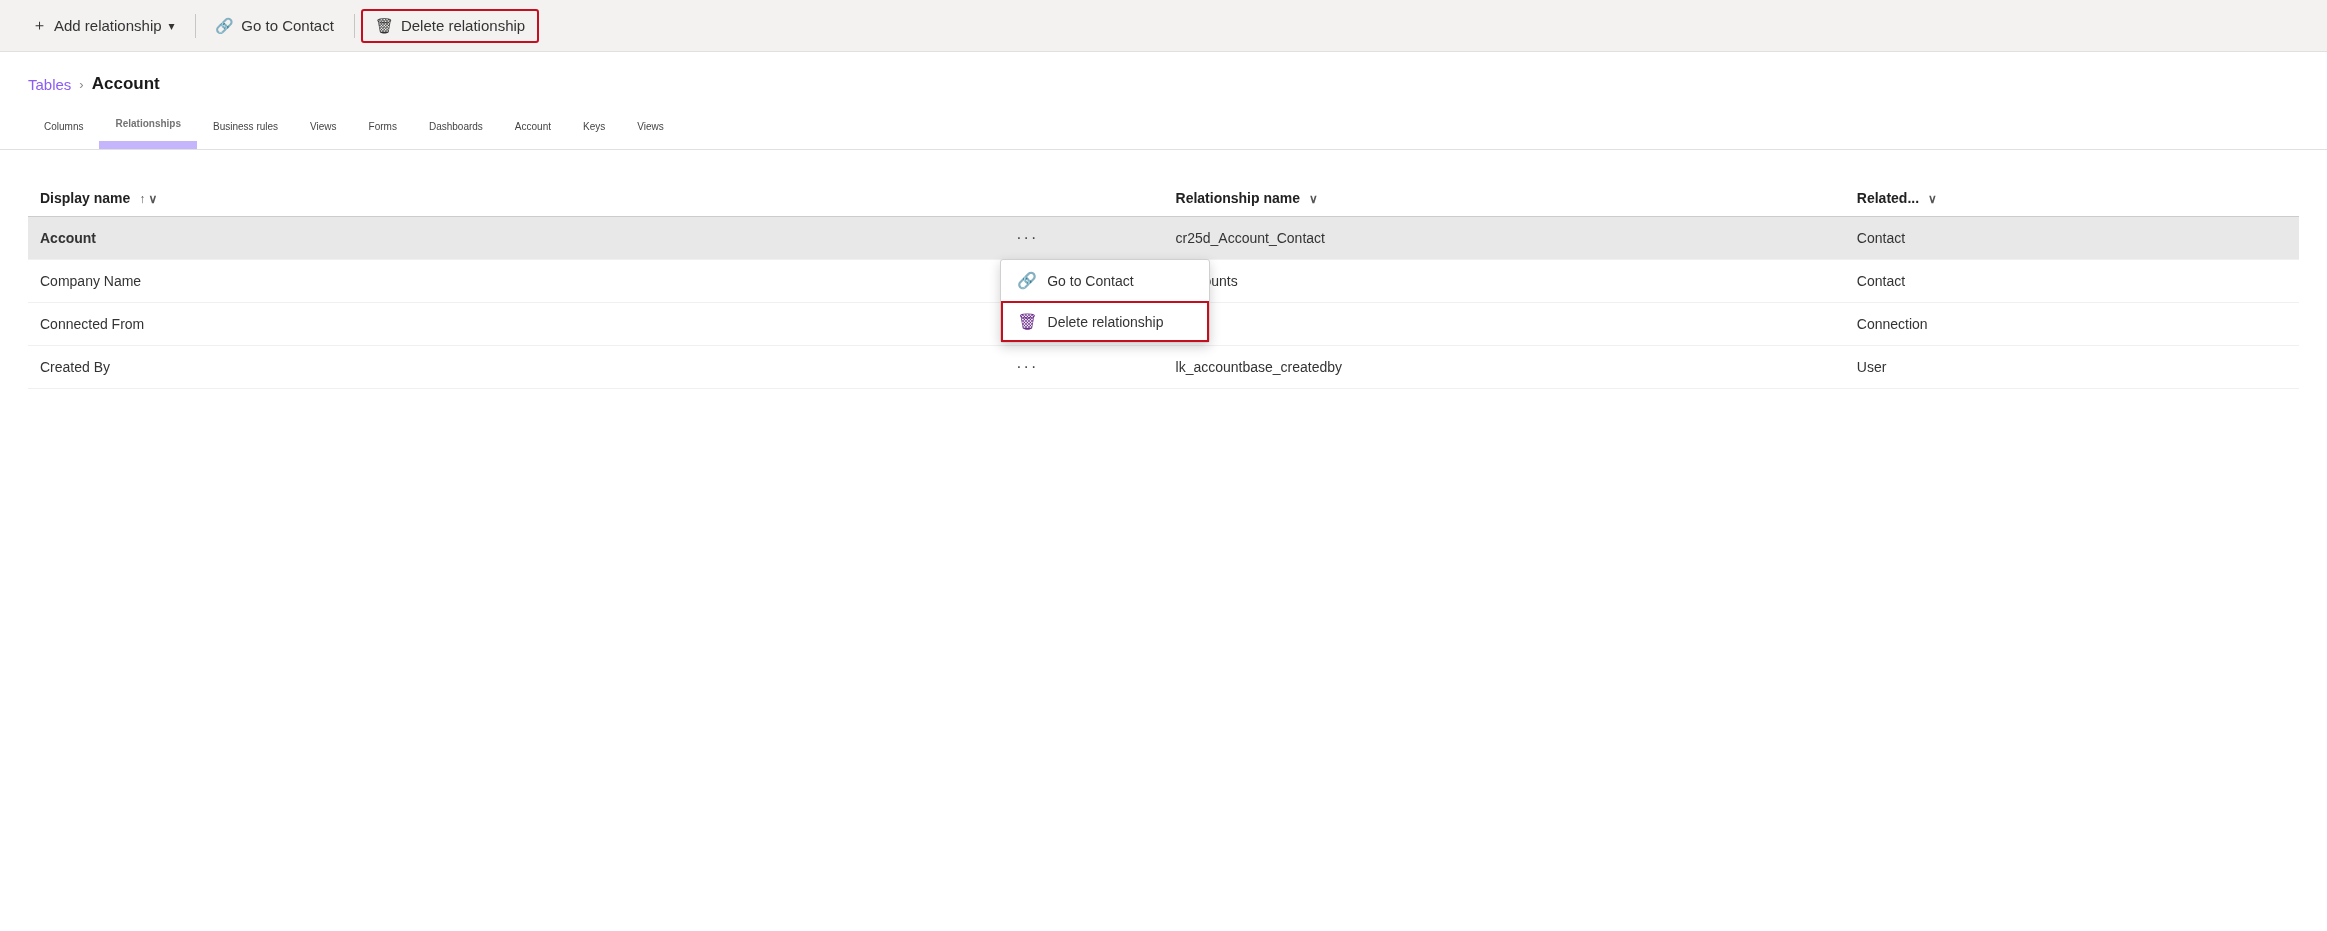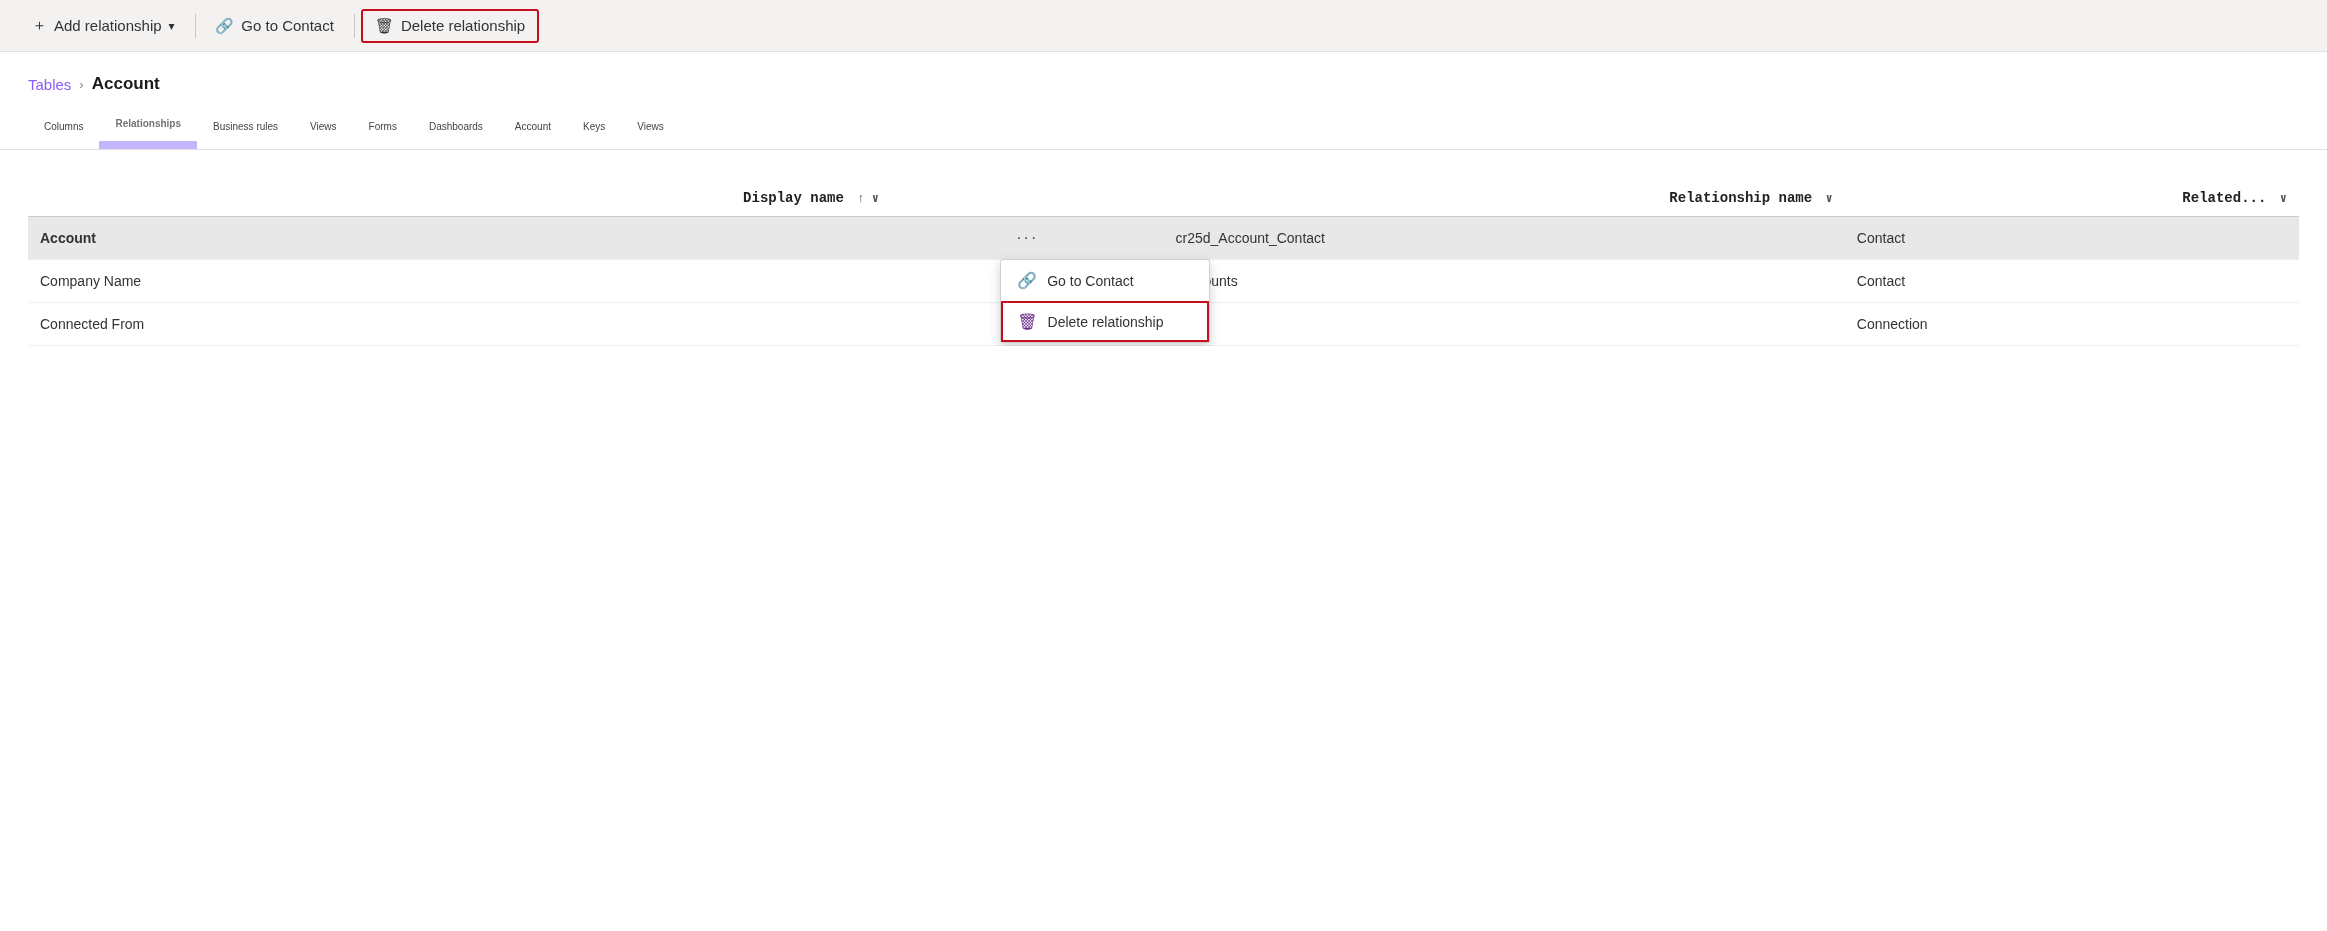--- a/index.html
+++ b/index.html
@@ -97,27 +97,26 @@
 
     
     .data-table {
       width: 100%;
       border-collapse: collapse;
     }
     .data-table thead tr {
       border-bottom: 1px solid #ccc;
     }
     .data-table th {
-      text-align: right;
+      text-align: left;
       font-weight: 600;
       font-size: 14px;
       padding: 10px 12px;
       color: #222;
       white-space: nowrap;
-      font-family: Liberation Mono, monospace;
     }
     .data-table th .sort-icons {
       display: inline-flex;
       align-items: center;
       gap: 3px;
       margin-left: 5px;
       color: #555;
       font-size: 12px;
     }
     .data-table td {
@@ -279,15 +278,23 @@
         <td class="col-dots">
           <button class="ellipsis-btn">···</button>
         </td>
         <td class="col-relname">
           <span style="color:#999">…</span>s1
         </td>
         <td class="col-related">Connection</td>
       </tr>
 
 
+      <tr>
+        <td class="col-display">Created By</td>
+        <td class="col-dots">
+          <button class="ellipsis-btn">···</button>
+        </td>
+        <td class="col-relname">lk_accountbase_createdby</td>
+        <td class="col-related">User</td>
+      </tr>
     </tbody>
   </table>
 </div>
 
 </body></html>

